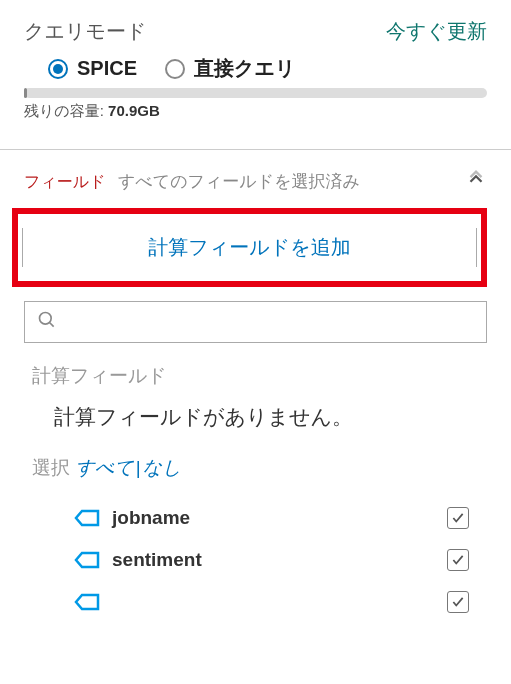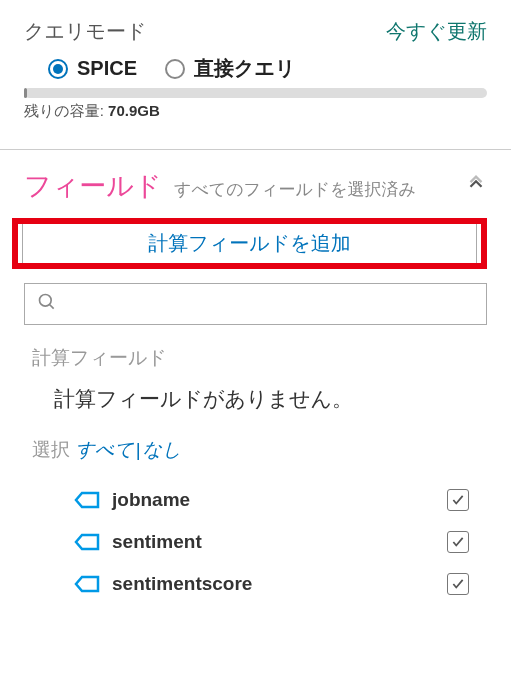--- a/index.html
+++ b/index.html
@@ -92,35 +92,35 @@
     background: #ccc;
     margin-top: 16px;
   }
   .fields-header {
     display: flex;
     align-items: center;
     justify-content: space-between;
     padding: 18px 24px 14px 24px;
   }
   .fields-title {
-    font-size: 27px;
-    color: #ec4899;
+    font-size: 16px;
+    color: #b91c1c;
   }
   .fields-sub {
     font-size: 17px;
     color: #888;
     margin-left: 8px;
   }
   .chevron {
     color: #555;
   }
   .add-calc-btn {
     margin: 0 24px 14px 12px;
     border: 6px solid #e60012;
-    padding: 0 4px;
+    padding: 14px 4px;
     text-align: center;
   }
   .add-calc-inner {
     color: #0073bb;
     font-size: 20px;
     padding: 6px 0;
     border-left: 1px solid #aaa;
     border-right: 1px solid #aaa;
     cursor: pointer;
   }
@@ -295,21 +295,20 @@
     </span>
   </div>
 
   <div class="field-row">
     <div class="field-left">
       <span class="tag-icon">
         <svg width="26" height="20" viewBox="0 0 26 20" fill="none" stroke="#0099e6" stroke-width="2.5">
           <polygon points="8,3 24,3 24,17 8,17 2,10"></polygon>
         </svg>
       </span>
-      <span class="field-name">sentimentscore</span>
     </div>
     <span class="checkbox">
       <svg width="14" height="14" viewBox="0 0 24 24" fill="none" stroke="#555" stroke-width="3">
           <polyline points="4 12 9 18 20 5"></polyline>
         </svg>
     </span>
   </div>
 </div>
 
 </body></html>

